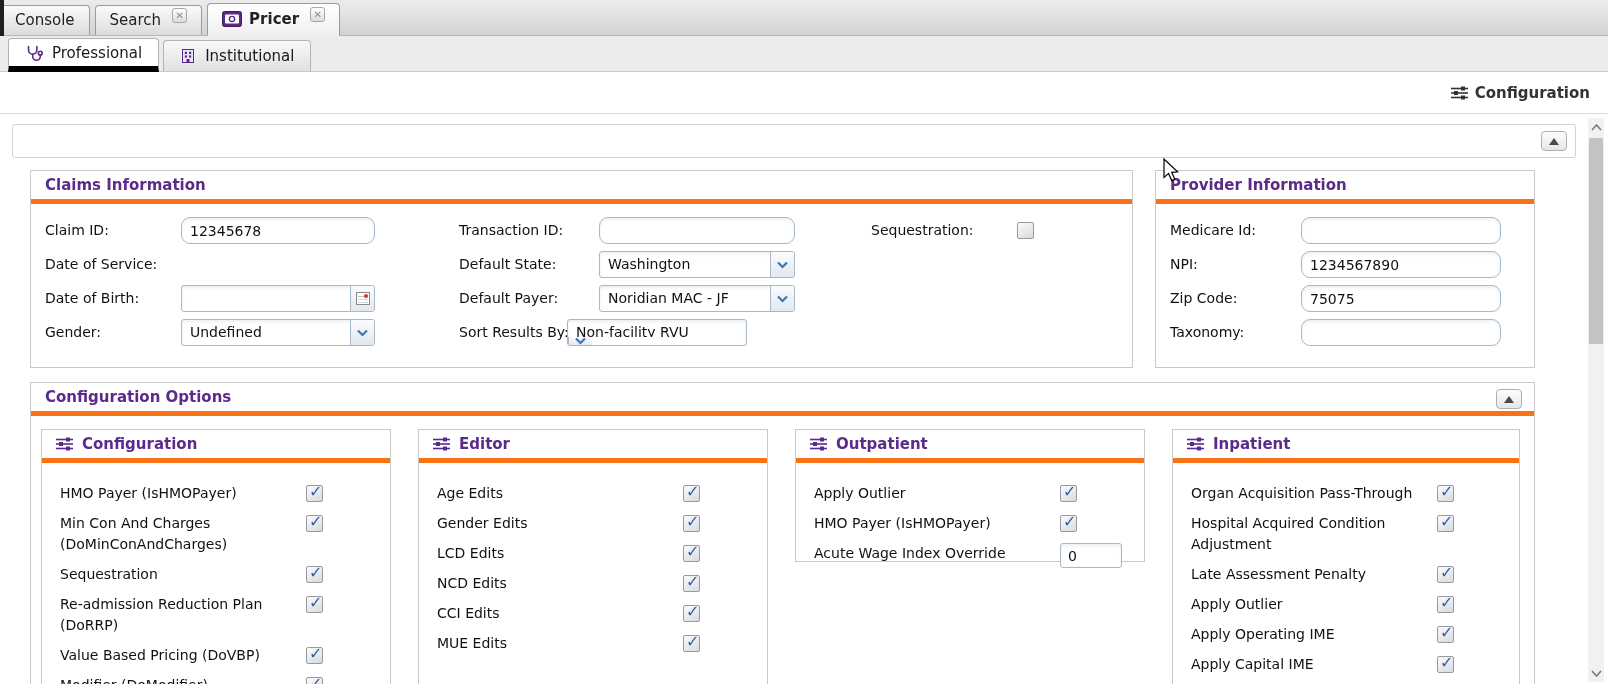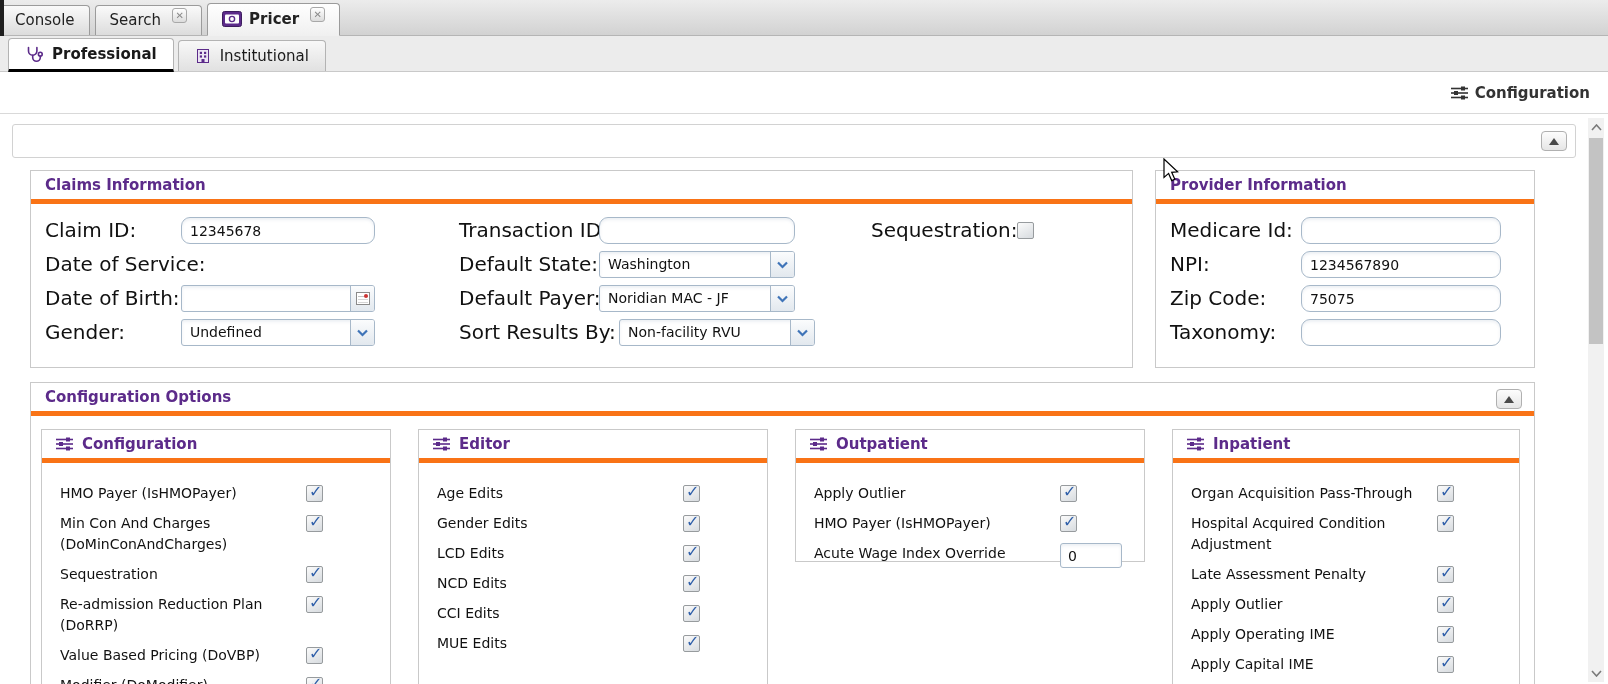--- a/index.html
+++ b/index.html
@@ -52,22 +52,22 @@
   }
   .tab2 {
     border: 1px solid #b3b3b3; border-bottom: none;
     border-radius: 4px 4px 0 0;
     background: linear-gradient(#f8f8f8, #e1e1e1);
     padding: 6px 16px; font-size: 15px;
     display: flex; align-items: center; gap: 9px;
     margin-right: 4px; cursor: default; height: 31px;
   }
   .tab2.active {
-    background: #ffffff; font-weight: bold; height: 34px;
-    margin-bottom: -1px; border-bottom: 3px solid #000000; justify-content: flex-end;
+    background: #ffffff; font-weight: normal; height: 34px;
+    margin-bottom: -1px; border-bottom: 6px solid #000000; justify-content: flex-end;
   }
 
   
   .toolbar {
     position: absolute; left: 0; top: 72px; width: 1608px; height: 42px;
     background: #ffffff; border-bottom: 1px solid #d9d9d9;
   }
   .config-btn {
     position: absolute; right: 14px; top: 10px;
     display: flex; align-items: center; gap: 7px;
@@ -107,21 +107,21 @@
     position: absolute; background: #ffffff; border: 1px solid #c9c9c9;
   }
   .panel-header {
     height: 33px; border-bottom: 5px solid #f97316;
     display: flex; align-items: center; padding: 0 14px; gap: 9px;
     font-size: 15px; font-weight: bold; color: #5c2b8a;
   }
   .panel-title { white-space: nowrap; }
 
   
-  .fld-label { position: absolute; font-size: 20px; color: #111; line-height: 27px; white-space: nowrap; }
+  .fld-label { position: absolute; font-size: 14px; color: #111; line-height: 27px; white-space: nowrap; }
   .tinput {
     position: absolute; height: 27px;
     border: 1px solid #a7b8c9; border-radius: 9px;
     background: #fff; box-shadow: inset 0 2px 3px rgba(130,150,175,.14);
     font-family: "DejaVu Sans", sans-serif; font-size: 14px; color: #111;
     padding: 0 8px; outline: none;
   }
   .group {
     position: absolute; height: 27px;
     border: 1px solid #a7b8c9; border-radius: 3px;
@@ -303,21 +303,21 @@
   <div class="group" style="left:568px; top:114px; width:196px;">
     <span class="txt">Noridian MAC - JF</span>
     <span class="side-btn">
         <svg width="11" height="8" viewBox="0 0 11 8" fill="none" stroke="#3f74b8" stroke-width="2.2">
           <polyline points="1,1.5 5.5,6 10,1.5"></polyline>
         </svg>
       </span>
   </div>
 
   <span class="fld-label" style="left:428px; top:148px;">Sort Results By:</span>
-  <div class="group" style="left:588px; top:148px; width:196px;">
+  <div class="group" style="left:536px; top:148px; width:180px;flex-direction:column;">
     <span class="txt">Non-facility RVU</span>
     <span class="side-btn">
         <svg width="11" height="8" viewBox="0 0 11 8" fill="none" stroke="#3f74b8" stroke-width="2.2">
           <polyline points="1,1.5 5.5,6 10,1.5"></polyline>
         </svg>
       </span>
   </div>
 
   <span class="fld-label" style="left:840px; top:46px;">Sequestration:</span>
   <span class="check" style="position:absolute; left:986px; top:51px;"></span>

